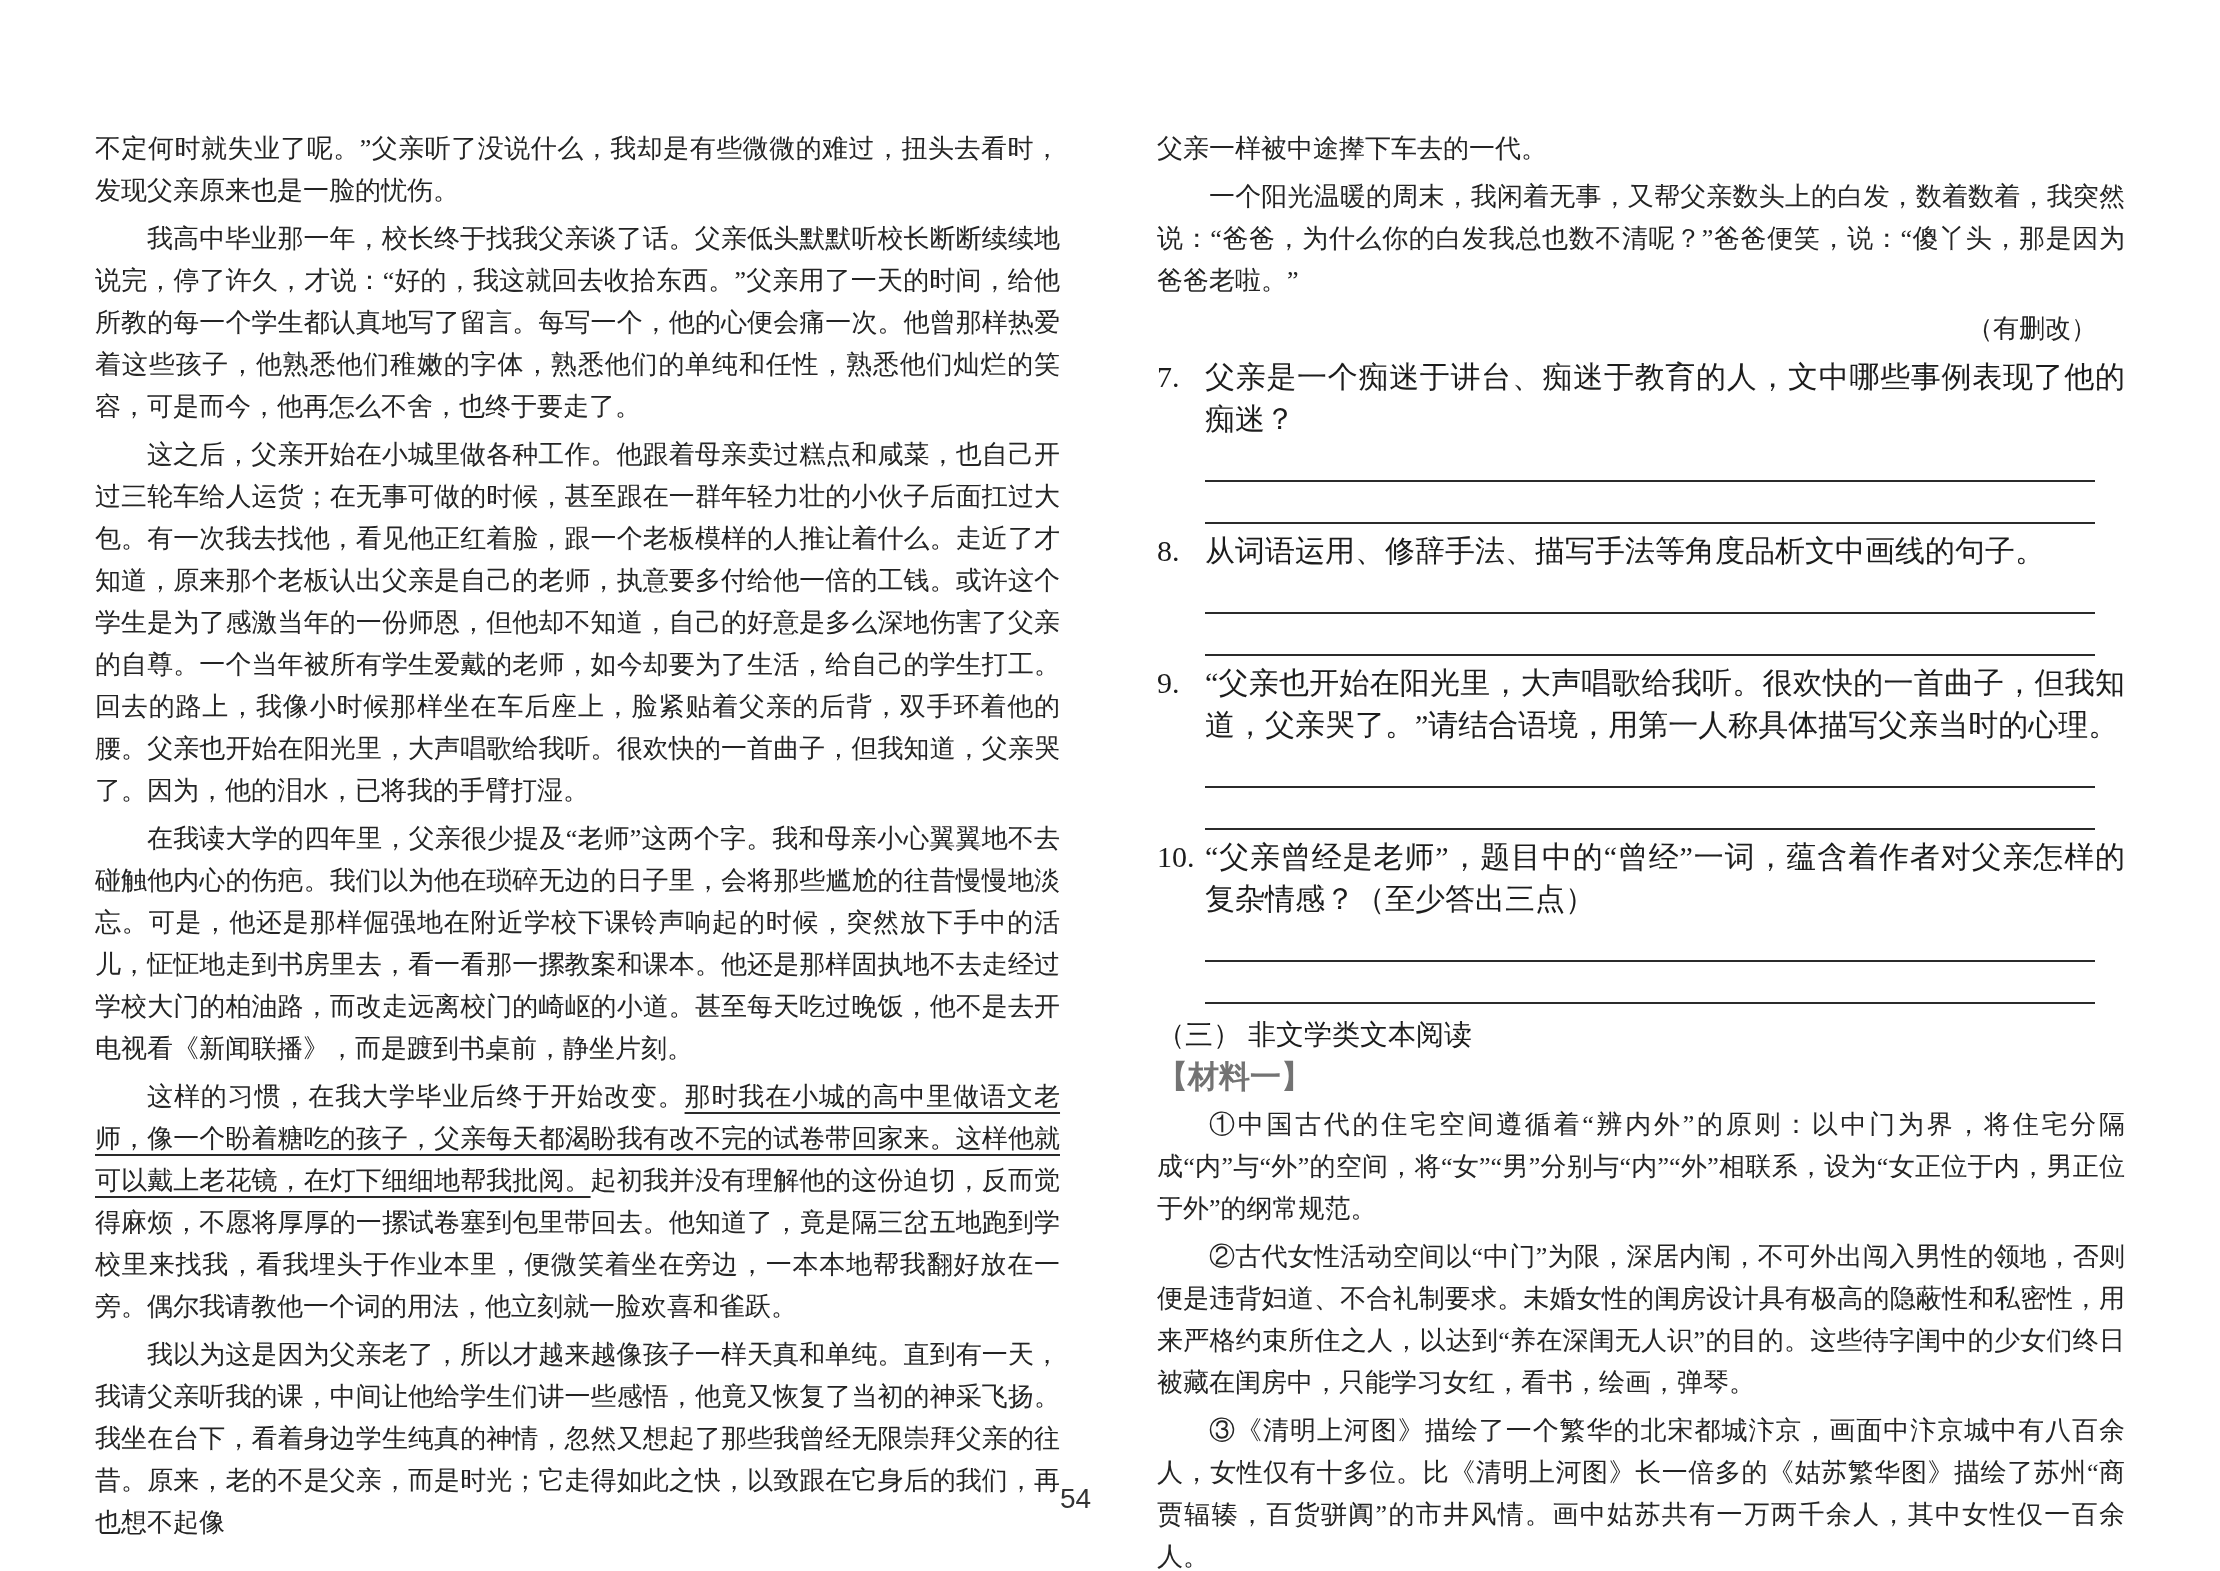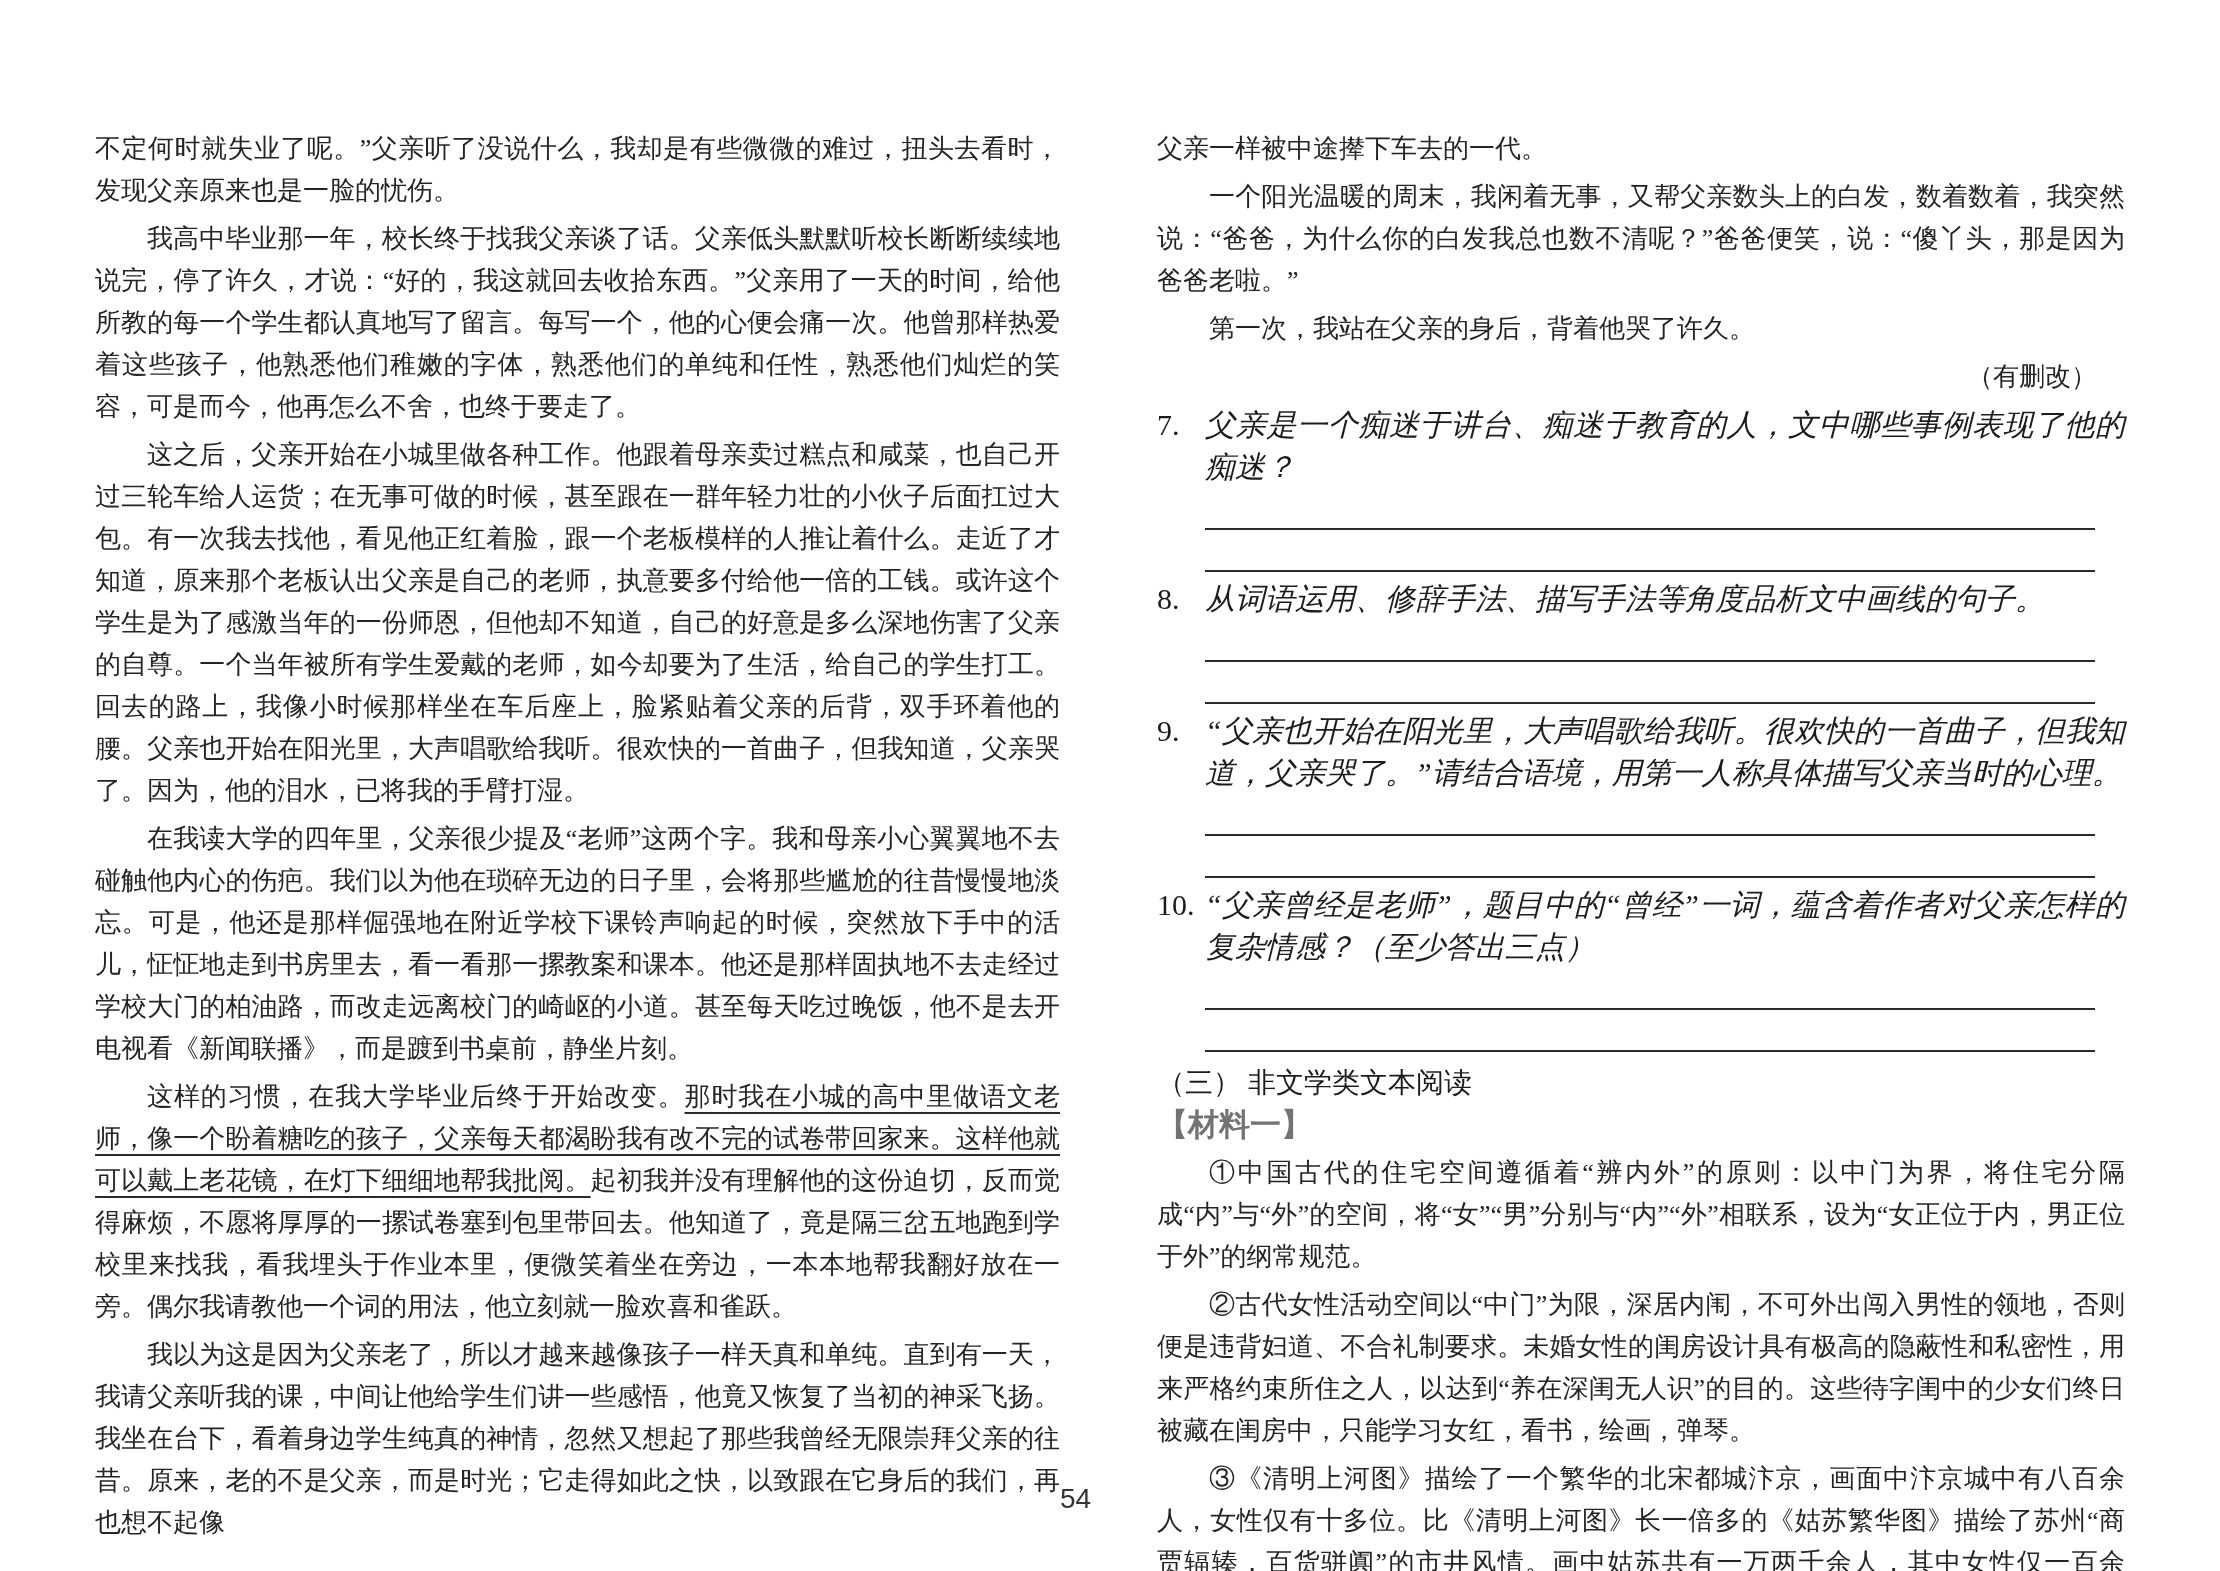--- a/index.html
+++ b/index.html
@@ -50,21 +50,20 @@
     color: #1c1c1c;
   }
   .qnum {
     flex: 0 0 48px;
     text-align: left;
   }
   .qtext {
     flex: 1 1 auto;
     text-align: justify;
     text-justify: inter-ideograph;
-    font-style: italic;
   }
   .answer-lines {
     margin: 0 30px 0 48px;
   }
   .ansline {
     height: 40px;
     border-bottom: 2px solid #2b2b2b;
   }
 
   .section-title {
@@ -101,21 +100,20 @@
     <p class="body indent">我高中毕业那一年，校长终于找我父亲谈了话。父亲低头默默听校长断断续续地说完，停了许久，才说：“好的，我这就回去收拾东西。”父亲用了一天的时间，给他所教的每一个学生都认真地写了留言。每写一个，他的心便会痛一次。他曾那样热爱着这些孩子，他熟悉他们稚嫩的字体，熟悉他们的单纯和任性，熟悉他们灿烂的笑容，可是而今，他再怎么不舍，也终于要走了。</p>
     <p class="body indent">这之后，父亲开始在小城里做各种工作。他跟着母亲卖过糕点和咸菜，也自己开过三轮车给人运货；在无事可做的时候，甚至跟在一群年轻力壮的小伙子后面扛过大包。有一次我去找他，看见他正红着脸，跟一个老板模样的人推让着什么。走近了才知道，原来那个老板认出父亲是自己的老师，执意要多付给他一倍的工钱。或许这个学生是为了感激当年的一份师恩，但他却不知道，自己的好意是多么深地伤害了父亲的自尊。一个当年被所有学生爱戴的老师，如今却要为了生活，给自己的学生打工。回去的路上，我像小时候那样坐在车后座上，脸紧贴着父亲的后背，双手环着他的腰。父亲也开始在阳光里，大声唱歌给我听。很欢快的一首曲子，但我知道，父亲哭了。因为，他的泪水，已将我的手臂打湿。</p>
     <p class="body indent">在我读大学的四年里，父亲很少提及“老师”这两个字。我和母亲小心翼翼地不去碰触他内心的伤疤。我们以为他在琐碎无边的日子里，会将那些尴尬的往昔慢慢地淡忘。可是，他还是那样倔强地在附近学校下课铃声响起的时候，突然放下手中的活儿，怔怔地走到书房里去，看一看那一摞教案和课本。他还是那样固执地不去走经过学校大门的柏油路，而改走远离校门的崎岖的小道。甚至每天吃过晚饭，他不是去开电视看《新闻联播》，而是踱到书桌前，静坐片刻。</p>
     <p class="body indent"><span>这样的习惯，在我大学毕业后终于开始改变。</span><span class="ul-passage">那时我在小城的高中里做语文老师，像一个盼着糖吃的孩子，父亲每天都渴盼我有改不完的试卷带回家来。这样他就可以戴上老花镜，在灯下细细地帮我批阅。</span><span>起初我并没有理解他的这份迫切，反而觉得麻烦，不愿将厚厚的一摞试卷塞到包里带回去。他知道了，竟是隔三岔五地跑到学校里来找我，看我埋头于作业本里，便微笑着坐在旁边，一本本地帮我翻好放在一旁。偶尔我请教他一个词的用法，他立刻就一脸欢喜和雀跃。</span></p>
     <p class="body indent">我以为这是因为父亲老了，所以才越来越像孩子一样天真和单纯。直到有一天，我请父亲听我的课，中间让他给学生们讲一些感悟，他竟又恢复了当初的神采飞扬。我坐在台下，看着身边学生纯真的神情，忽然又想起了那些我曾经无限崇拜父亲的往昔。原来，老的不是父亲，而是时光；它走得如此之快，以致跟在它身后的我们，再也想不起像</p>
   </div>
 
   <div class="col right">
     <p class="body">父亲一样被中途撵下车去的一代。</p>
     <p class="body indent">一个阳光温暖的周末，我闲着无事，又帮父亲数头上的白发，数着数着，我突然说：“爸爸，为什么你的白发我总也数不清呢？”爸爸便笑，说：“傻丫头，那是因为爸爸老啦。”</p>
-    <p class="body indent">第一次，我站在父亲的身后，背着他哭了许久。</p>
     <p class="body align-right">（有删改）</p>
 
     <div class="question">
       <span class="qnum">7.</span>
       <span class="qtext">父亲是一个痴迷于讲台、痴迷于教育的人，文中哪些事例表现了他的痴迷？</span>
     </div>
     <div class="answer-lines">
       <div class="ansline"></div>
       <div class="ansline"></div>
     </div>

